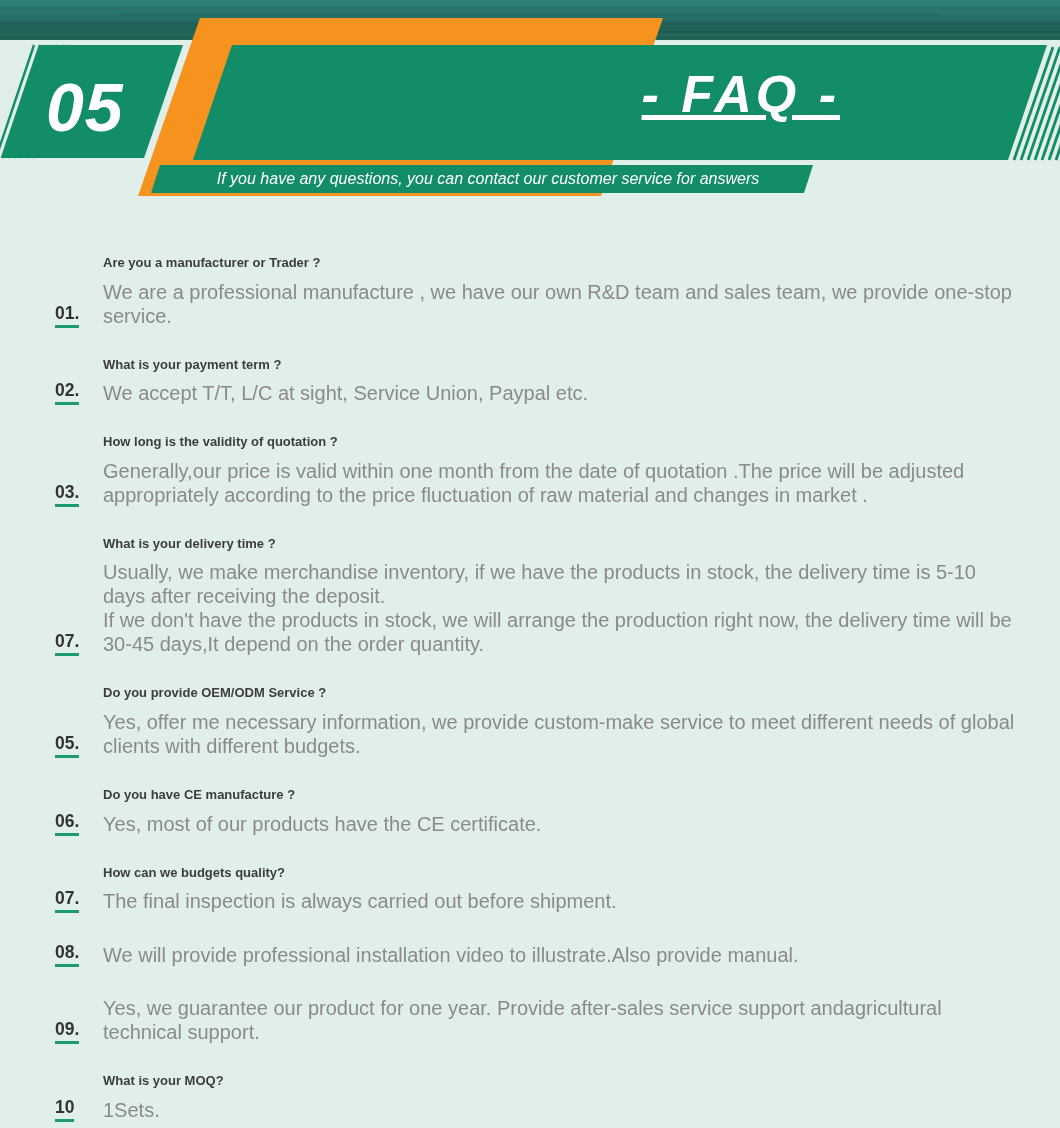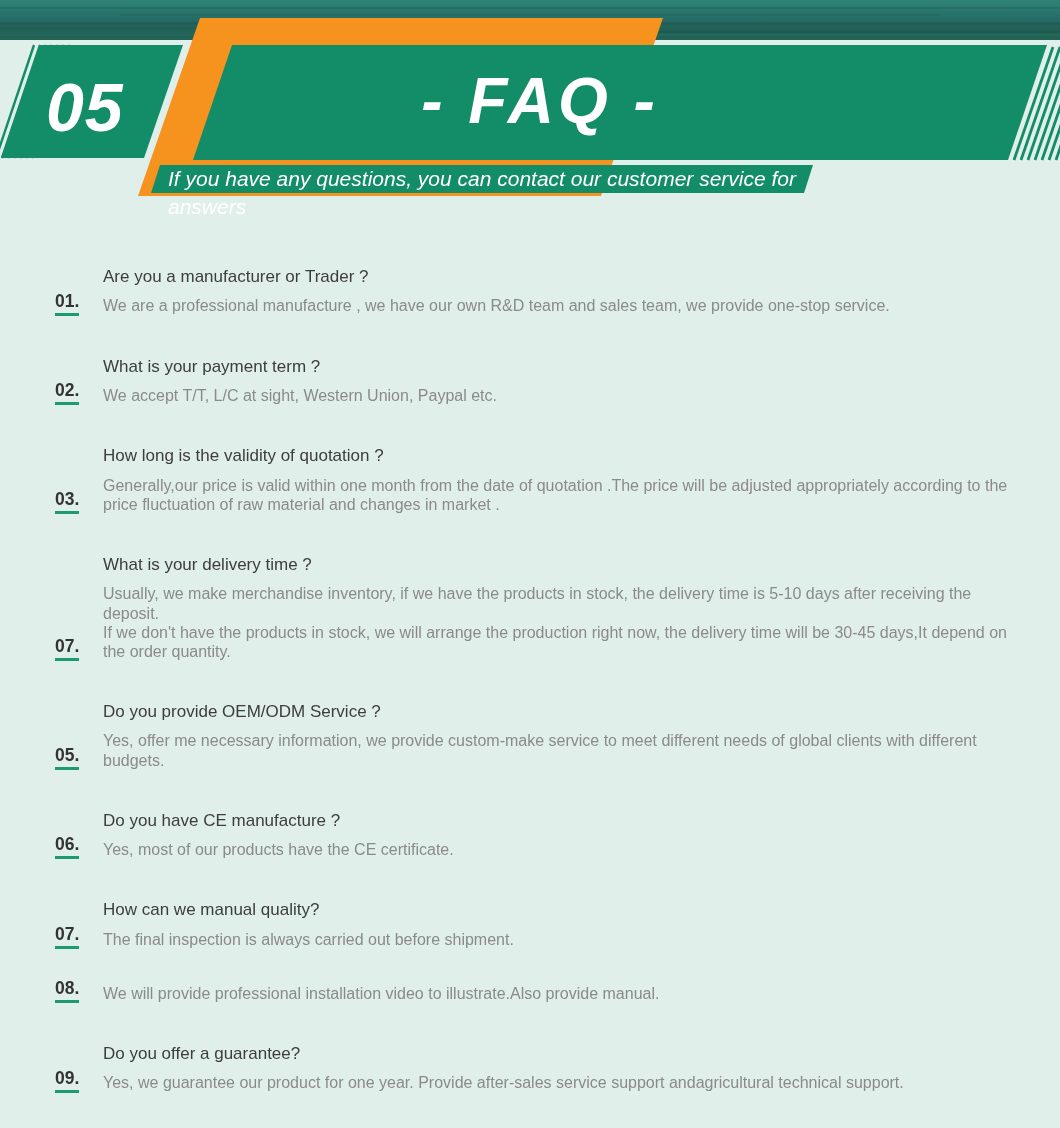--- a/index.html
+++ b/index.html
@@ -22,43 +22,43 @@
     overflow:hidden;
   }
   .header { position:absolute; top:0; left:0; width:1060px; height:210px; }
   .header svg { display:block; }
   .hdr-text { position:absolute; color:#ffffff; font-style:italic; }
   .hdr-num {
     left:46px; top:68px; width:120px;
     font-size:68px; font-weight:900; letter-spacing:1px;
   }
   .hdr-title {
-    left:240px; top:64px; width:600px; text-align:center;
-    font-size:64px; font-weight:900; letter-spacing:4px;
+    left:240px; top:64px; width:600px; text-align:right;
+    font-size:52px; font-weight:900; letter-spacing:4px;text-decoration:underline;
   }
   .hdr-sub {
     left:168px; top:165px; width:640px; height:28px; line-height:28px;
-    font-size:21px; font-weight:normal;
+    text-align:center; font-size:16px; font-weight:normal;
   }
   .faq-list { position:absolute; top:255px; left:55px; width:960px; }
   .faq-item { display:flex; align-items:flex-end; margin-bottom:29px; }
   .faq-num {
     flex:0 0 48px; width:48px;
     font-size:17.5px; font-weight:bold; color:var(--number_text); line-height:1.2;
   }
   .faq-num span {
     display:inline-block; border-bottom:3px solid var(--underline); padding-bottom:1px;
   }
   .faq-content { flex:1; }
   .faq-q {
-    font-size:17px; font-weight:normal; color:var(--question_text);
-    line-height:1.2; margin-bottom:9px;margin-top:12px;
+    font-size:13px; font-weight:bold; color:var(--question_text);
+    line-height:1.2; margin-bottom:9px;
   }
   .faq-a {
-    font-size:16px; color:var(--answer_text); line-height:1.2;
+    font-size:20px; color:var(--answer_text); line-height:1.2;
     max-width:920px; white-space:pre-line;
   }
 </style>
 </head>
 <body>
 
 <div class="header">
   <svg width="1060" height="210" viewBox="0 0 1060 210">
     <defs>
       <linearGradient id="photoGrad" x1="0" y1="0" x2="0" y2="1">
@@ -123,21 +123,21 @@
       <div class="faq-a">We are a professional manufacture , we have our own R&amp;D team and sales team, we provide one-stop service.</div>
     </div>
   </div>
 
   <div class="faq-item">
     <div class="faq-num">
       <span>02.</span>
     </div>
     <div class="faq-content">
       <div class="faq-q">What is your payment term ?</div>
-      <div class="faq-a">We accept T/T, L/C at sight, Western Union, Paypal etc.</div>
+      <div class="faq-a">We accept T/T, L/C at sight, Service Union, Paypal etc.</div>
     </div>
   </div>
 
   <div class="faq-item">
     <div class="faq-num">
       <span>03.</span>
     </div>
     <div class="faq-content">
       <div class="faq-q">How long is the validity of quotation ?</div>
       <div class="faq-a">Generally,our price is valid within one month from the date of quotation .The price will be adjusted appropriately according to the price fluctuation of raw material and changes in market .</div>
@@ -173,40 +173,39 @@
       <div class="faq-q">Do you have CE manufacture ?</div>
       <div class="faq-a">Yes, most of our products have the CE certificate.</div>
     </div>
   </div>
 
   <div class="faq-item">
     <div class="faq-num">
       <span>07.</span>
     </div>
     <div class="faq-content">
-      <div class="faq-q">How can we manual quality?</div>
+      <div class="faq-q">How can we budgets quality?</div>
       <div class="faq-a">The final inspection is always carried out before shipment.</div>
     </div>
   </div>
 
   <div class="faq-item">
     <div class="faq-num">
       <span>08.</span>
     </div>
     <div class="faq-content">
       <div class="faq-a">We will provide professional installation video to illustrate.Also provide manual.</div>
     </div>
   </div>
 
   <div class="faq-item">
     <div class="faq-num">
       <span>09.</span>
     </div>
     <div class="faq-content">
-      <div class="faq-q">Do you offer a guarantee?</div>
       <div class="faq-a">Yes, we guarantee our product for one year. Provide after-sales service support andagricultural technical support.</div>
     </div>
   </div>
 
   <div class="faq-item">
     <div class="faq-num">
       <span>10</span>
     </div>
     <div class="faq-content">
       <div class="faq-q">What is your MOQ?</div>

